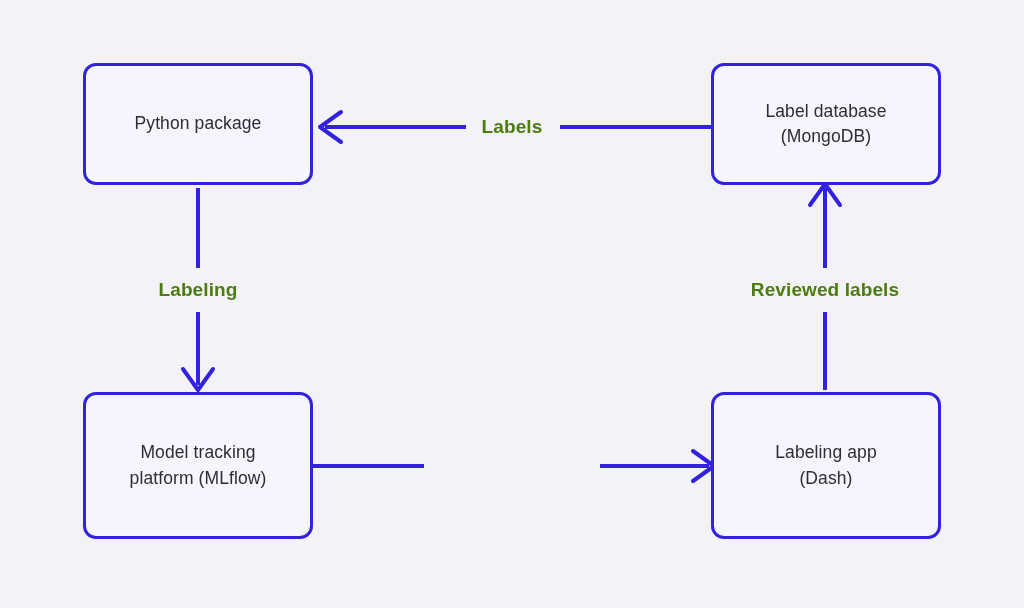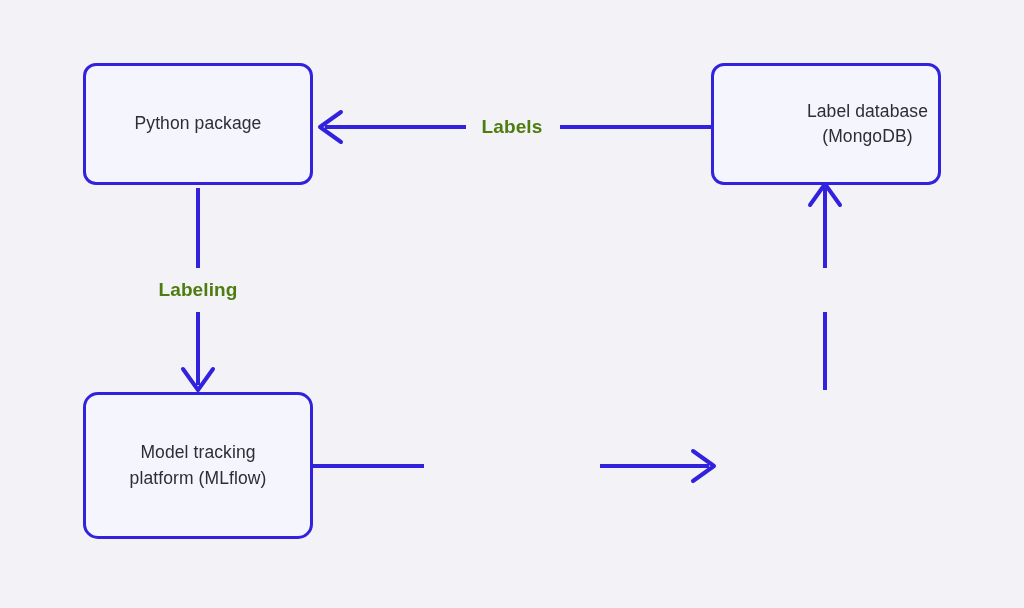--- a/index.html
+++ b/index.html
@@ -55,22 +55,22 @@
     font-weight: bold;
     letter-spacing: 0.1px;
     white-space: nowrap;
     transform: translate(-50%, -50%);
     background: #f2f2f7;
     padding: 0 9px;
   }
 
   
   #node-python-package   { left: 83px;  top: 63px;  width: 230px; height: 122px; }
-  #node-label-database   { left: 711px; top: 63px;  width: 230px; height: 122px; justify-content: flex-end; }
-  #node-model-tracking   { left: 83px;  top: 392px; width: 230px; height: 147px; border-radius: 15px; }
+  #node-label-database   { left: 711px; top: 63px;  width: 230px; height: 122px; }
+  #node-model-tracking   { left: 83px;  top: 392px; width: 230px; height: 147px; }
   #node-labeling-app     { left: 711px; top: 392px; width: 230px; height: 147px; }
 
   
   #edge-label-labels          { left: 512px; top: 127px; }
   #edge-label-metrics         { left: 198px; top: 290px; }
   #edge-label-reviewed-labels { left: 825px; top: 290px; }
   #edge-label-model-outputs   { left: 512px; top: 466px; }
 </style>
 </head>
 <body>
@@ -111,20 +111,25 @@
   <div class="node-box" id="node-label-database">
     <span class="node-label">Label database
 (MongoDB)</span>
   </div>
 
   <div class="node-box" id="node-model-tracking">
     <span class="node-label">Model tracking
 platform (MLflow)</span>
   </div>
 
+  <div class="node-box" id="node-labeling-app">
+    <span class="node-label">Labeling app
+(Dash)</span>
+  </div>
 
   <div class="edge-label" id="edge-label-labels">Labels</div>
 
   <div class="edge-label" id="edge-label-metrics">Labeling</div>
 
 
+  <div class="edge-label" id="edge-label-reviewed-labels">Reviewed labels</div>
 
 </div>
 
 </body></html>

